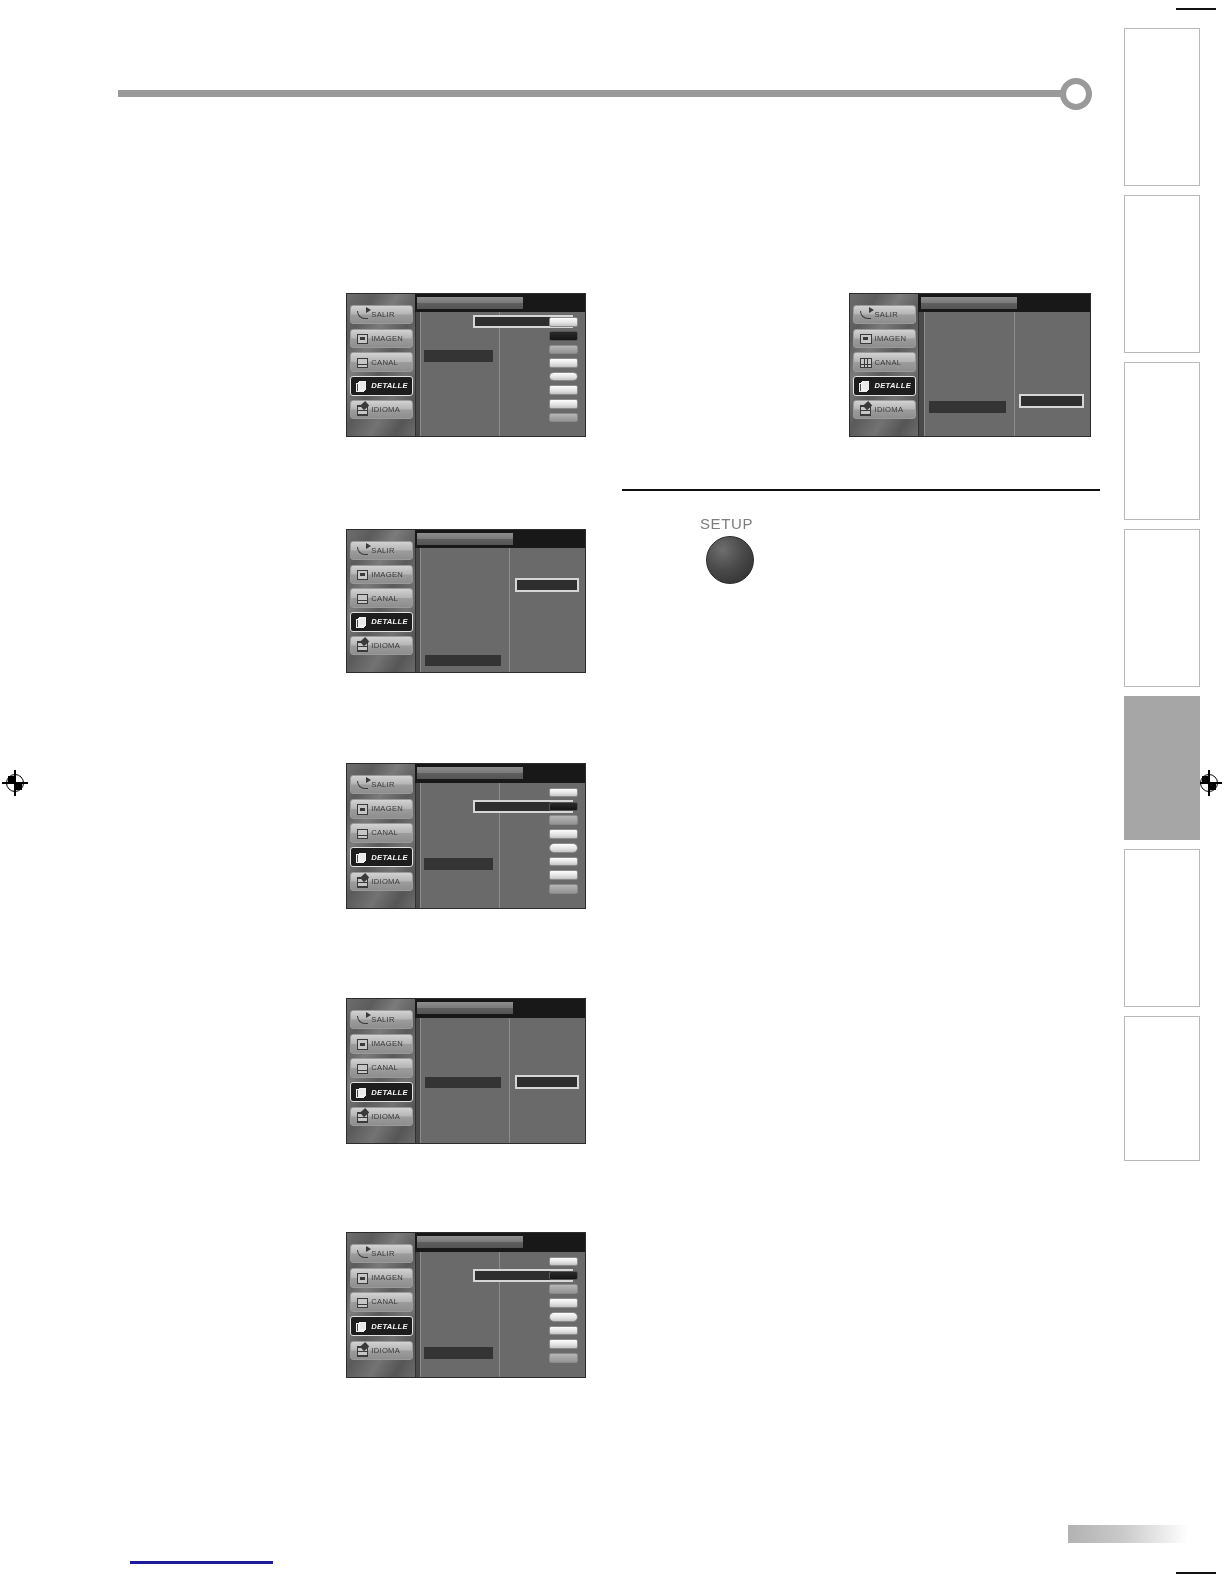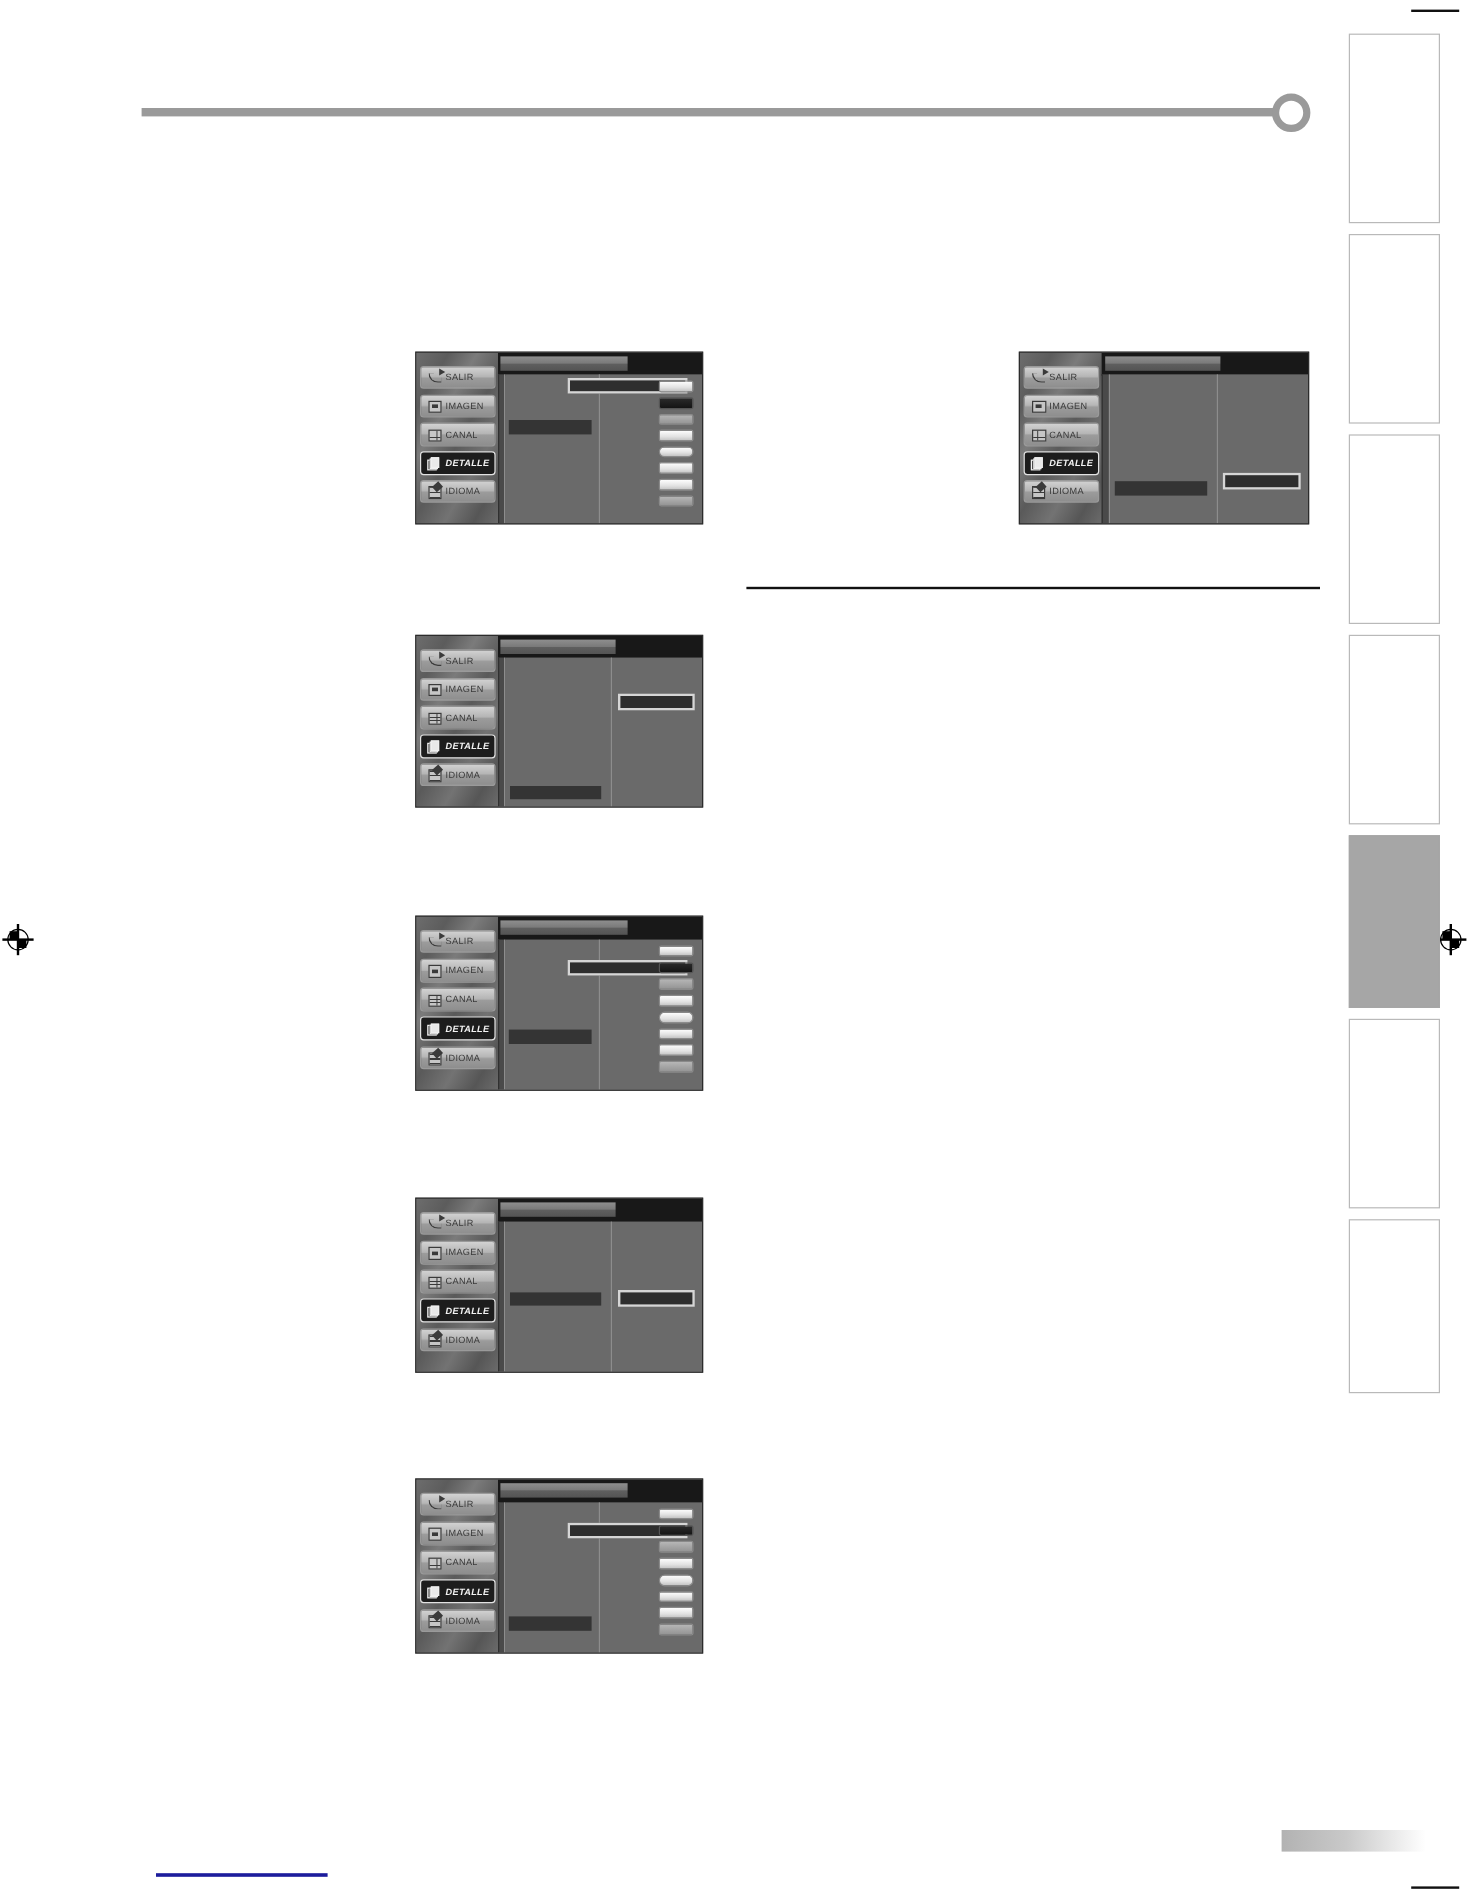--- a/index.html
+++ b/index.html
@@ -138,20 +138,24 @@
     <div class="side-tab" style="height:158px;"></div>
     <div class="side-tab" style="height:158px;"></div>
     <div class="side-tab" style="height:158px;"></div>
     <div class="side-tab active" style="height:144px;"></div>
     <div class="side-tab" style="height:158px;"></div>
     <div class="side-tab" style="height:145px;"></div>
   </div>
 
   <div class="divider-line" style="left:622px;top:489px;width:478px;"></div>
 
+  <div class="setup-block">
+    <div class="setup-label">SETUP</div>
+    <div class="setup-knob"></div>
+  </div>
 
   <div id="osd-host">
       <div class="osd" style="left: 346px; top: 293px; width: 240px; height: 144px;">
     <div class="osd-inner">
       <div class="osd-rail">
             <div class="rail-item" style="top:7.5%">
         <span class="rail-ico">
                 <span class="g-exit"></span>
               </span>
         <span class="rail-txt">SALIR</span>

